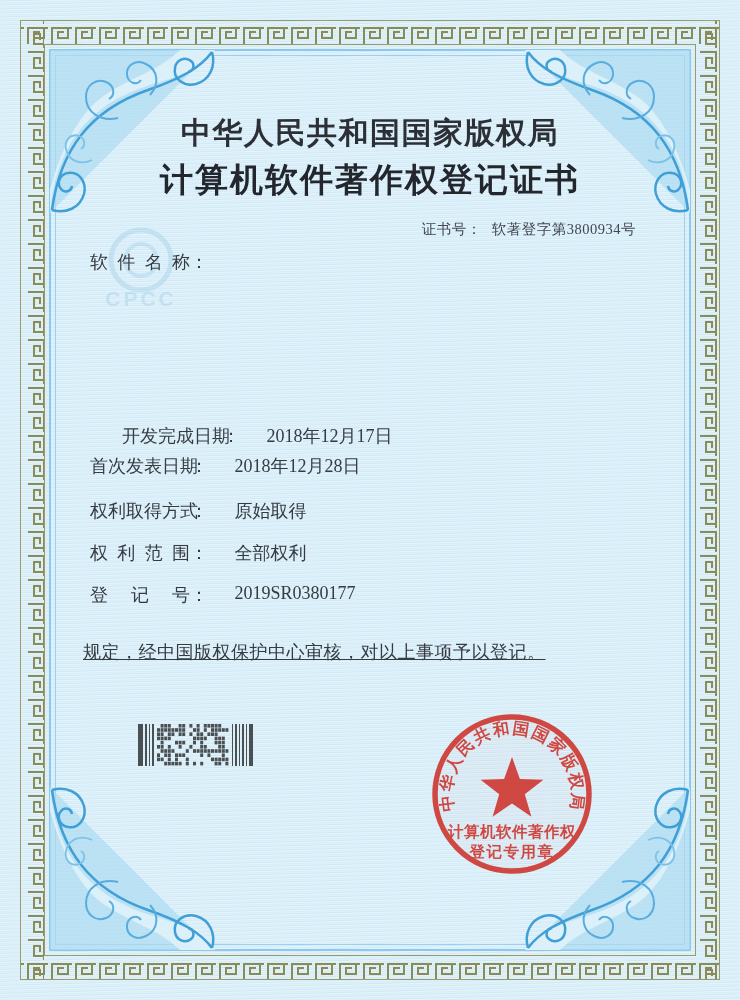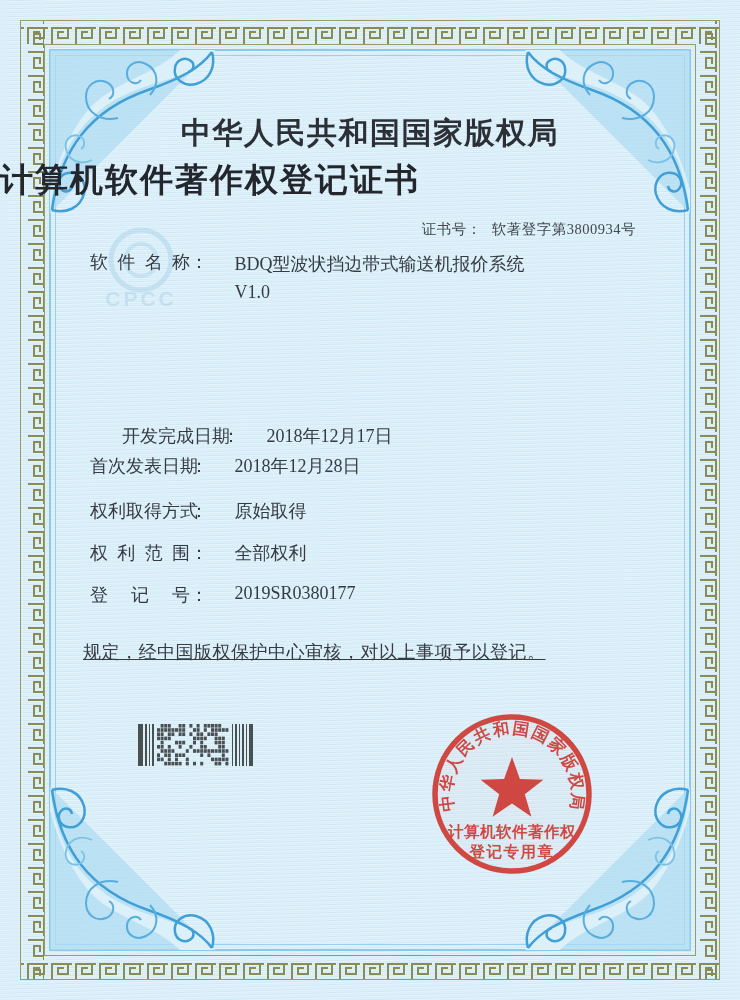--- a/index.html
+++ b/index.html
@@ -14,21 +14,21 @@
   }
   .frame-svg{position:absolute;left:0;top:0;z-index:1;}
   .content{position:absolute;left:0;top:0;width:740px;height:1000px;z-index:2;}
   .issuer{
     position:absolute;top:113px;left:0;width:740px;
     text-align:center;font-size:30px;font-weight:600;
     letter-spacing:1.5px;color:#2c3036;
   }
   .cert-title{
     position:absolute;top:158px;left:0;width:740px;
-    text-align:left;font-size:33px;font-weight:700;
+    text-align:center;font-size:33px;font-weight:700;
     letter-spacing:2px;color:#23272d;
   }
   .cert-no{
     position:absolute;top:220px;right:104px;
     font-size:14.5px;color:#42474e;letter-spacing:0.5px;
   }
   .cert-no .lbl{margin-right:10px;}
   .row{position:absolute;left:90px;font-size:18px;color:#363b42;white-space:nowrap;}
   .row .label{
     display:inline-block;width:100px;
@@ -109,24 +109,20 @@
 
     <div class="issuer">中华人民共和国国家版权局</div>
     <div class="cert-title">计算机软件著作权登记证书</div>
 
     <div class="cert-no">
       <span class="lbl">证书号：</span><span>软著登字第3800934号</span>
     </div>
 
     <div class="row" style="top:250px;">
       <span class="label">软件名称</span><span class="colon">：</span>
-      <span class="value" style="max-width:430px;">
-        <span class="vline">BDQ型波状挡边带式输送机报价系统</span>
-        <span class="vline">V1.0</span>
-      </span>
     </div>
 
 
     <div class="row" style="top:424px;margin-left:32px;">
       <span class="label">开发完成日期</span><span class="colon">：</span>
       <span class="value">2018年12月17日</span>
     </div>
 
     <div class="row" style="top:454px;">
       <span class="label">首次发表日期</span><span class="colon">：</span>

